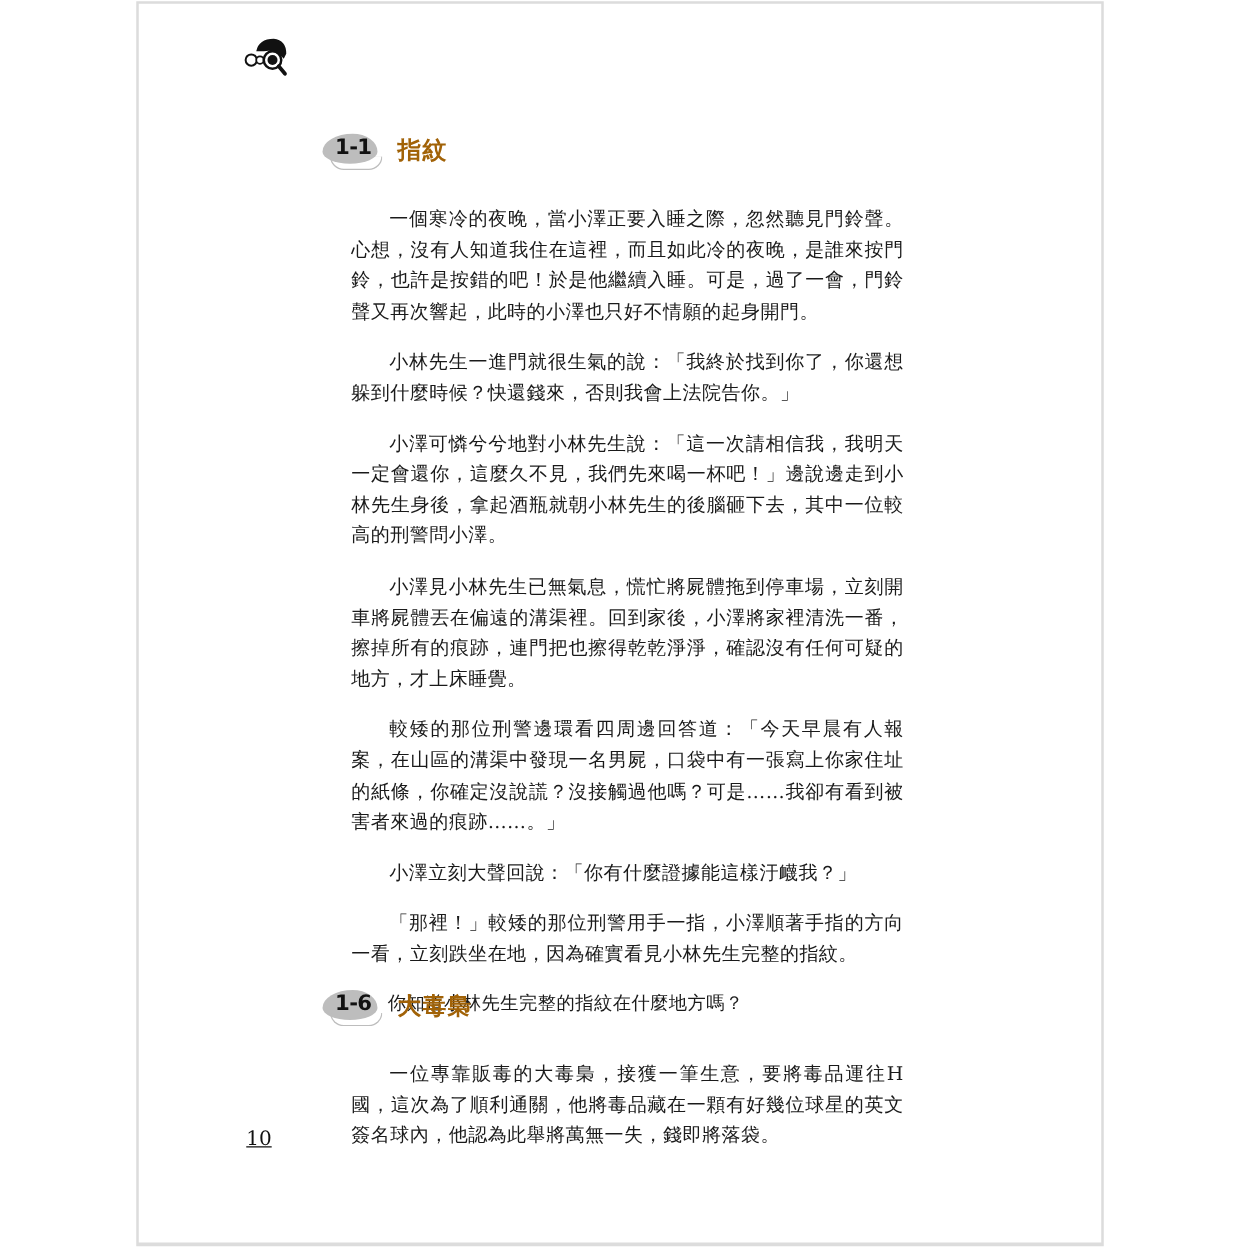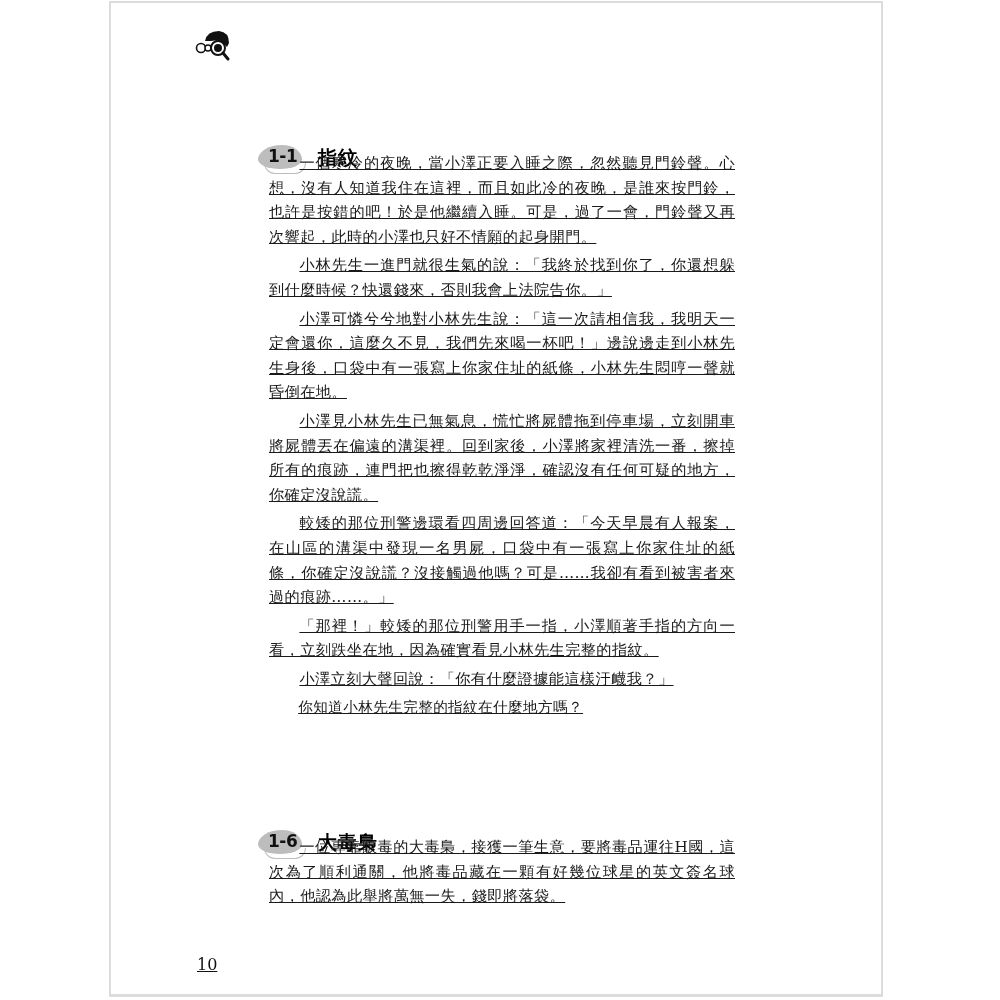--- a/index.html
+++ b/index.html
@@ -1,36 +1,36 @@
 <!DOCTYPE html>
 <html><head>
 <meta charset="utf-8">
 <style>
   html, body { margin: 0; padding: 0; background: #ffffff; }
   body { width: 1000px; height: 1000px; position: relative; overflow: hidden;
          font-family: "DejaVu Serif", "Liberation Serif", serif; color: #1a1a1a; }
   .page { position: absolute; left: 109px; top: 1px; width: 774px; height: 996px;
           border: 2px solid #dcdcdc; border-bottom-width: 3px; background: #fff; box-sizing: border-box; }
   .logo { position: absolute; left: 193px; top: 29px; width: 40px; height: 34px; }
-  .section-head { position: absolute; left: 258px; height: 34px; display: flex; align-items: center; margin-top: 38px; }
+  .section-head { position: absolute; left: 258px; height: 34px; display: flex; align-items: center; }
   .badge { position: relative; width: 52px; height: 34px; }
   .badge .blob { position: absolute; left: 0; top: 4px; width: 44px; height: 24px;
                  background: #bdbdbd; border-radius: 55% 45% 50% 50% / 60% 60% 40% 40%; }
   .badge .swirl { position: absolute; left: 6px; top: 22px; width: 40px; height: 10px;
                   border: 1px solid #bdbdbd; border-top: none; border-radius: 0 0 20px 20px; }
   .badge .num { position: absolute; left: 10px; top: 5px; font-family: "DejaVu Sans", sans-serif;
                 font-weight: bold; font-size: 17px; color: #111; letter-spacing: -0.5px; }
   .section-title { margin-left: 8px; font-family: "DejaVu Sans", sans-serif; font-weight: bold;
-                   font-size: 19px; color: #000000; letter-spacing: 1px; }
+                   font-size: 19px; color: #a16207; letter-spacing: 1px; }
   .body-text { position: absolute; left: 265px; width: 474px; font-size: 15.2px; line-height: 24.6px;
                text-align: justify; text-justify: inter-character; letter-spacing: 0.4px; }
-  .body-text p { margin: 4px; text-indent: 2em; text-decoration: underline; }
+  .body-text p { margin: 16px; text-indent: 2em; }
   .body-text p.noindent { text-indent: 0; }
   .body-text p.question { font-family: "DejaVu Sans", sans-serif; font-size: 14.6px; }
-  .page-number { position: absolute; left: 197px; top: 955px; font-size: 16px; color: #111; text-decoration: underline; }
+  .page-number { position: absolute; left: 197px; top: 901px; font-size: 16px; color: #111; text-decoration: underline; }
 </style>
 </head>
 <body>
 
 <div class="page"></div>
 
 <svg class="logo" viewBox="0 0 40 34">
   <path d="M12 12 Q14 2 26 2 Q36 3 36 14 L34 18 Q28 10 18 12 Z" fill="#111"></path>
   <circle cx="8" cy="19" r="4.5" fill="#fff" stroke="#111" stroke-width="1.6"></circle>
   <circle cx="15" cy="19" r="3" fill="#fff" stroke="#111" stroke-width="1.4"></circle>
@@ -44,25 +44,25 @@
     <div class="blob"></div>
       <div class="swirl"></div>
     <span class="num">1-1</span>
   </div>
   <span class="section-title">指紋</span>
 </div>
 
 <div class="body-text" style="top:147px;">
   <p>一個寒冷的夜晚，當小澤正要入睡之際，忽然聽見門鈴聲。心想，沒有人知道我住在這裡，而且如此冷的夜晚，是誰來按門鈴，也許是按錯的吧！於是他繼續入睡。可是，過了一會，門鈴聲又再次響起，此時的小澤也只好不情願的起身開門。</p>
   <p>小林先生一進門就很生氣的說：「我終於找到你了，你還想躲到什麼時候？快還錢來，否則我會上法院告你。」</p>
-  <p>小澤可憐兮兮地對小林先生說：「這一次請相信我，我明天一定會還你，這麼久不見，我們先來喝一杯吧！」邊說邊走到小林先生身後，口袋中有一張寫上你家住址的紙條，小林先生悶哼一聲就昏倒在地。</p>
-  <p>小澤見小林先生已無氣息，慌忙將屍體拖到停車場，立刻開車將屍體丟在偏遠的溝渠裡。回到家後，小澤將家裡清洗一番，擦掉所有的痕跡，連門把也擦得乾乾淨淨，確認沒有任何可疑的地方，你確定沒說謊。</p>
+  <p>小澤可憐兮兮地對小林先生說：「這一次請相信我，我明天一定會還你，這麼久不見，我們先來喝一杯吧！」邊說邊走到小林先生身後，拿起酒瓶就朝小林先生的後腦砸下去，其中一位較高的刑警問小澤。</p>
+  <p>小澤見小林先生已無氣息，慌忙將屍體拖到停車場，立刻開車將屍體丟在偏遠的溝渠裡。回到家後，小澤將家裡清洗一番，擦掉所有的痕跡，連門把也擦得乾乾淨淨，確認沒有任何可疑的地方，才上床睡覺。</p>
   <p>較矮的那位刑警邊環看四周邊回答道：「今天早晨有人報案，在山區的溝渠中發現一名男屍，口袋中有一張寫上你家住址的紙條，你確定沒說謊？沒接觸過他嗎？可是……我卻有看到被害者來過的痕跡……。」</p>
+  <p>小澤立刻大聲回說：「你有什麼證據能這樣汙衊我？」</p>
   <p>「那裡！」較矮的那位刑警用手一指，小澤順著手指的方向一看，立刻跌坐在地，因為確實看見小林先生完整的指紋。</p>
-  <p>小澤立刻大聲回說：「你有什麼證據能這樣汙衊我？」</p>
   <p class="question">你知道小林先生完整的指紋在什麼地方嗎？</p>
 </div>
 
 <div class="section-head" style="top:788px;">
   <div class="badge">
     <div class="blob"></div>
       <div class="swirl"></div>
     <span class="num">1-6</span>
   </div>
   <span class="section-title">大毒梟</span>

